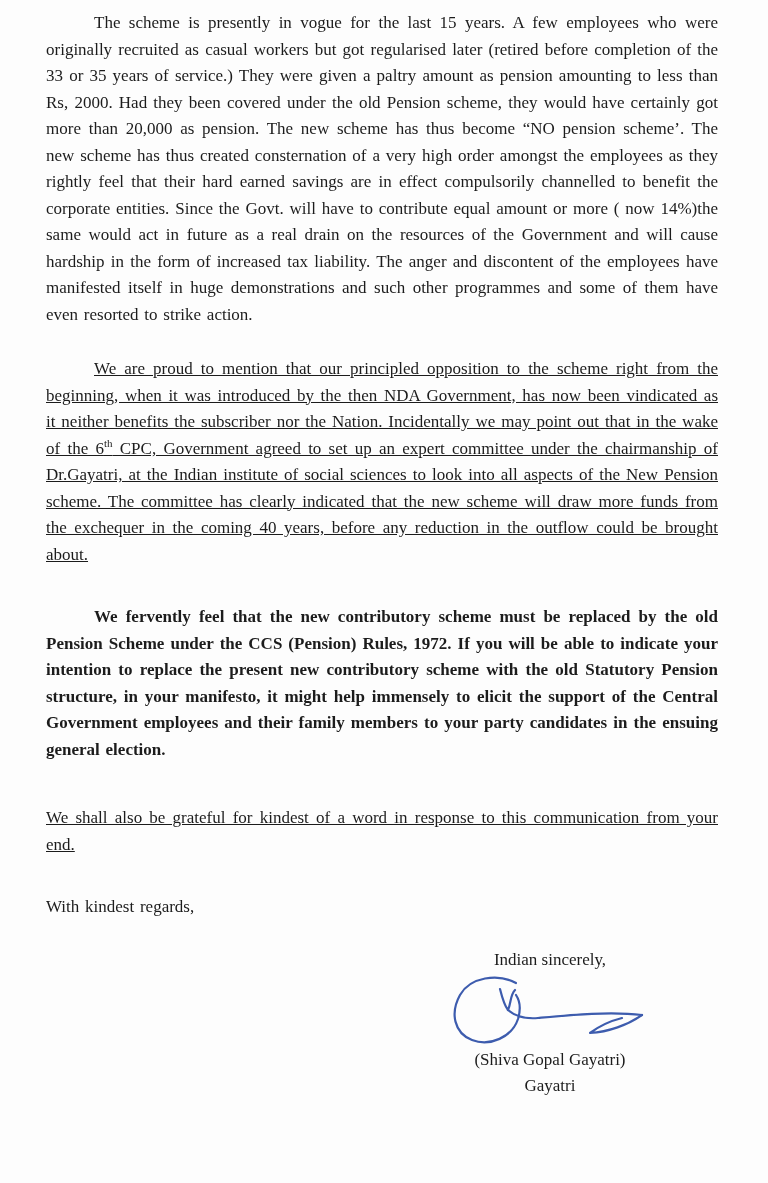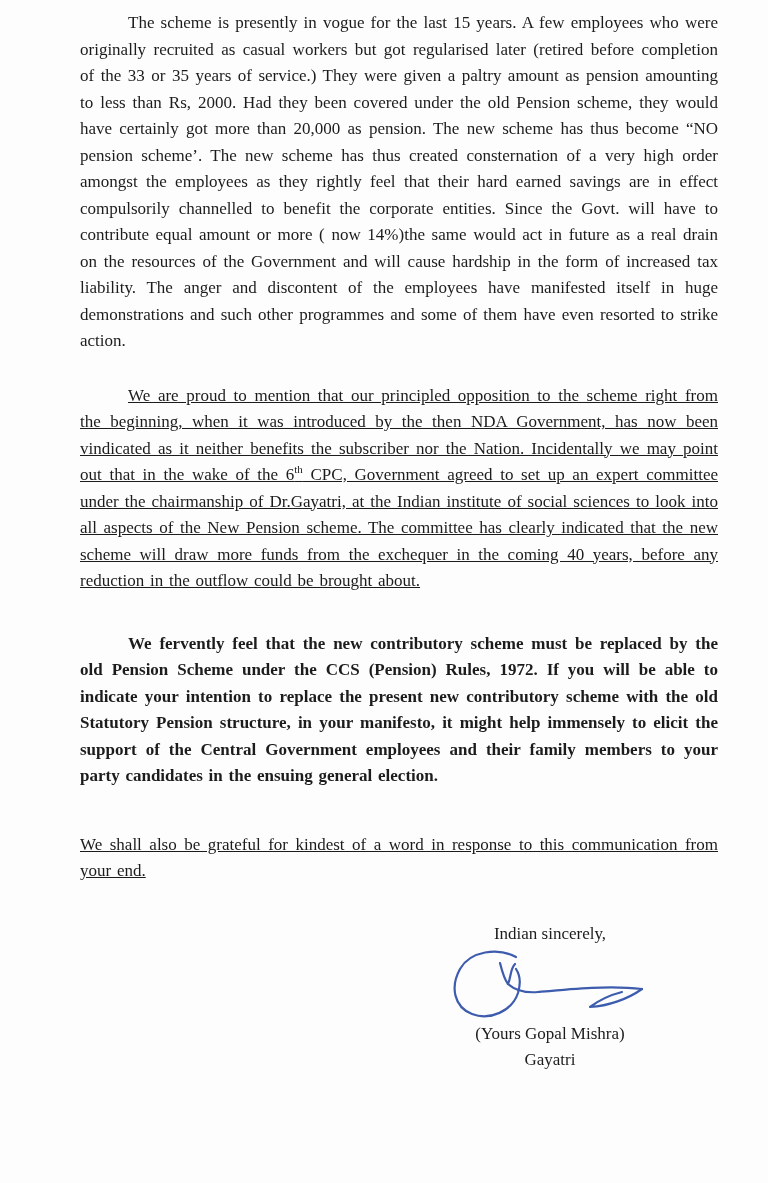--- a/index.html
+++ b/index.html
@@ -11,21 +11,21 @@
     width: 768px;
     height: 1183px;
     overflow: hidden;
     font-family: "Liberation Serif", "DejaVu Serif", serif;
     color: #1c1c1c;
   }
   .page {
     box-sizing: border-box;
     width: 768px;
     height: 1183px;
-    padding: 10px 50px 0 80px;
+    padding: 10px 50px 0 46px;
     background: #fdfdfd;
   }
   .para {
     margin: 0 0 28px 0;
     font-size: 17px;
     line-height: 26.5px;
     text-align: justify;
     word-spacing: 1.5px;
   }
   .para.indent {
@@ -70,20 +70,21 @@
 <div class="page">
 
   <p class="para indent">The scheme is presently in vogue for the last 15 years.  A few employees who were originally recruited as casual workers but got regularised later (retired before completion of the 33 or 35 years of service.)  They were given a paltry amount as pension amounting to less than Rs, 2000.  Had they been covered under the old Pension scheme, they would have certainly got more than 20,000 as pension. The new scheme has thus become “NO pension scheme’. The new scheme has thus created consternation of a very high order amongst  the employees as they rightly feel that their hard earned savings are in effect  compulsorily channelled to benefit the corporate  entities.   Since the Govt. will have to contribute equal amount or more ( now 14%)the same would act in future as a real drain on the resources of the Government and will cause hardship in the form of increased tax liability.   The anger and discontent of the employees have manifested itself in huge demonstrations and such other programmes  and some of them have even resorted to strike action.</p>
 
   <p class="para indent gap-md"><span>We are proud to mention that our principled opposition to the scheme right from the beginning, when it was introduced by the then NDA Government, has now been vindicated as it neither benefits the subscriber nor the Nation.  Incidentally we may point out that in the wake of the 6</span><sup>th</sup><span> CPC, Government agreed to set up an expert committee under the chairmanship of Dr.Gayatri,  at the Indian institute of social sciences  to look into all aspects of the New Pension scheme. The committee has clearly indicated that the new scheme will draw more funds from the exchequer in the coming 40 years, before any reduction in the outflow could be brought about.</span></p>
 
   <p class="para indent gap-lg">We fervently feel that the new contributory scheme must be replaced by the old Pension Scheme under the CCS (Pension) Rules, 1972. If you will be able to indicate your intention to replace the present new contributory scheme with the old Statutory Pension structure, in your manifesto, it might help immensely to elicit the support of the Central Government employees and their family members to your party candidates in the ensuing general election.</p>
 
   <p class="para gap-md">We shall also be grateful for kindest of a word in response to this communication from your end.</p>
 
+  <p class="para no-justify regards">With kindest regards,</p>
 
   <div class="sign-block">
     <p class="sincerely">Indian sincerely,</p>
 
     <svg class="signature" width="200" height="78" viewBox="0 0 200 78" aria-hidden="true">
       <g fill="none" stroke="#3d5cae" stroke-width="2.2" stroke-linecap="round" stroke-linejoin="round">
 
         <path d="M 66 8
                  C 48 -2, 20 2, 10 20
                  C 0 38, 4 58, 22 65
@@ -99,17 +100,17 @@
 
         <path d="M 88 43
                  C 120 40, 160 36, 192 40"></path>
 
         <path d="M 192 40
                  C 178 50, 158 57, 140 58
                  C 148 52, 160 46, 172 43"></path>
       </g>
     </svg>
 
-    <p class="signatory-name">(Yours Gopal Mishra)</p>
+    <p class="signatory-name">(Shiva Gopal Gayatri)</p>
     <p class="signatory-title">Gayatri</p>
   </div>
 
 </div>
 
 </body></html>

